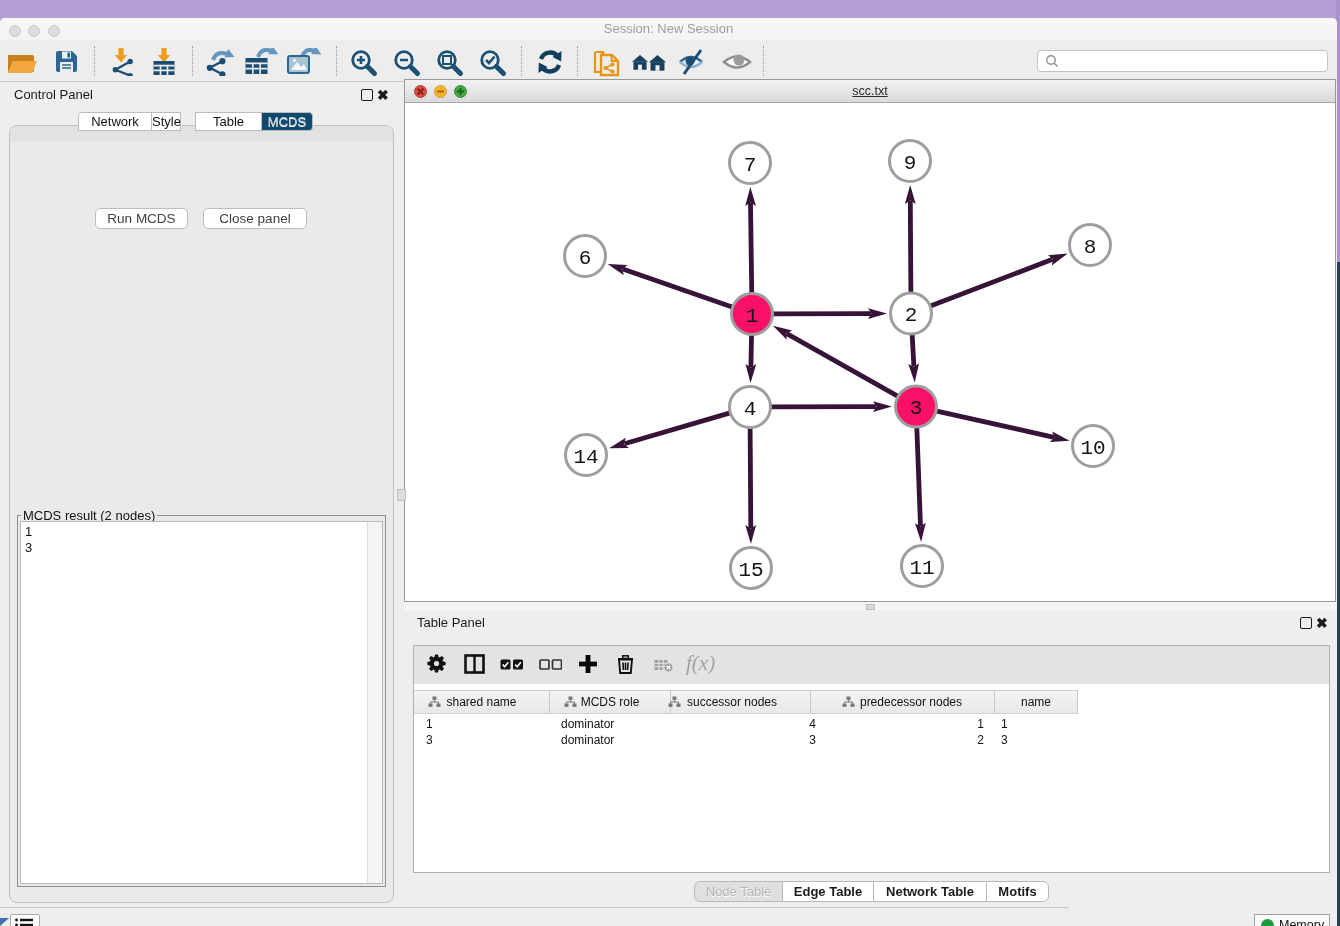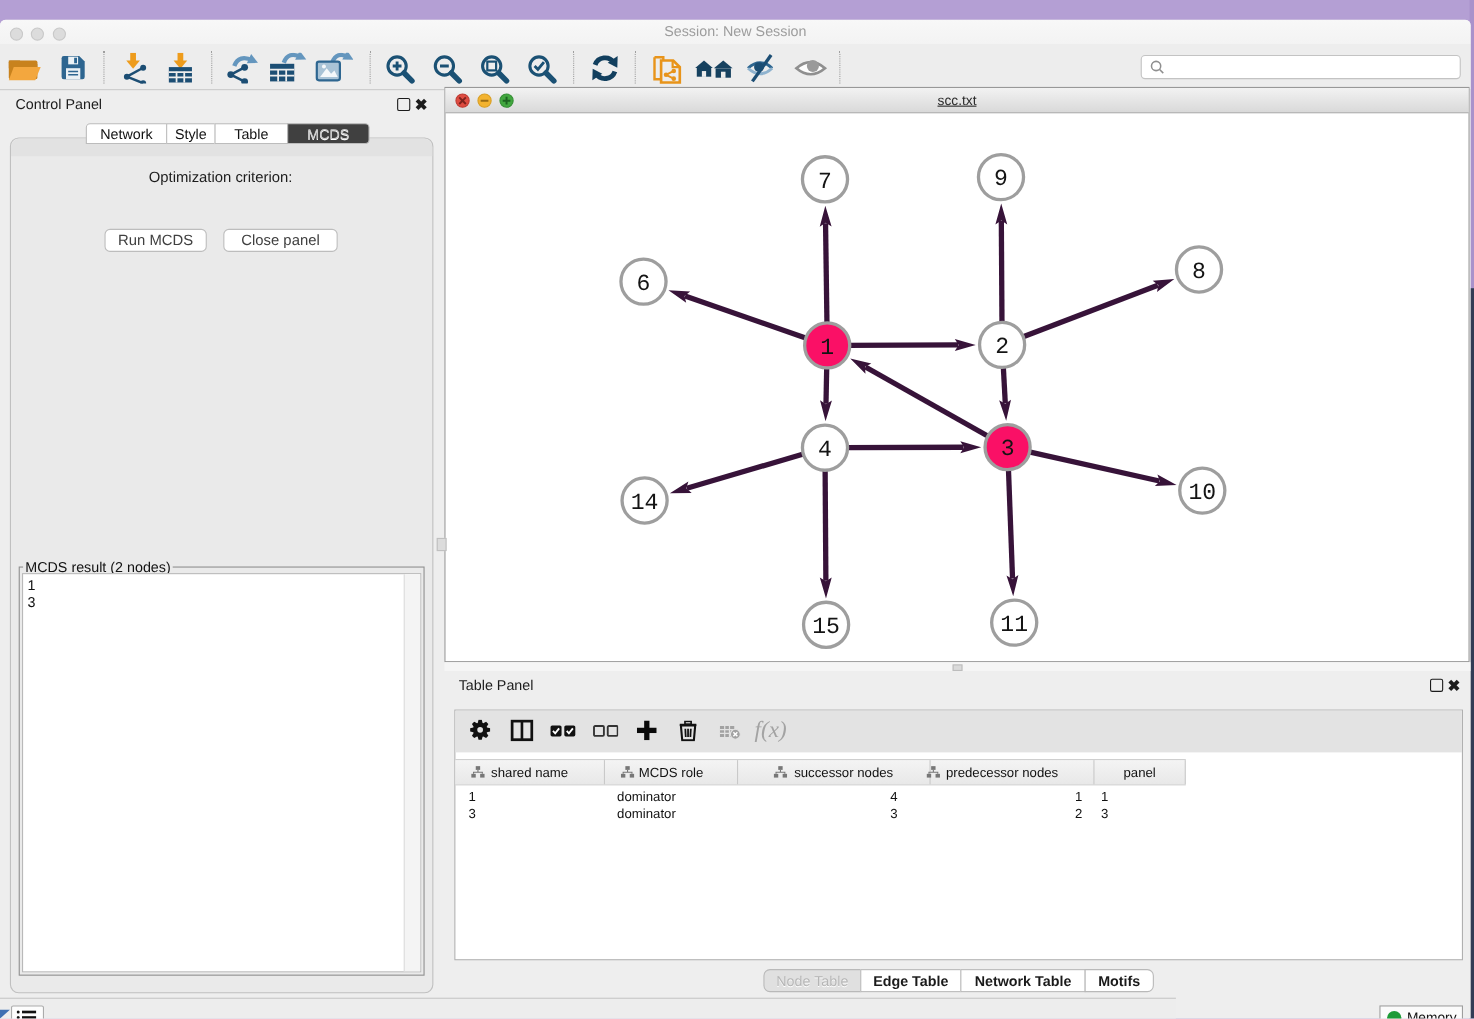--- a/index.html
+++ b/index.html
@@ -212,25 +212,24 @@
     </div>
   </div>
 
   <div id="cphead">Control Panel</div>
   <div class="sqicon" style="left:361px;top:71px;"></div>
   <div class="xicon" style="left:377px;top:71px;">✖</div>
   <div id="cpanel">
       <div class="topshade"></div>
     </div>
   <div class="cptab" style="left:78px;width:74px;border-radius:4px 0 0 0;">Network</div>
-  <div class="cptab" style="left:151px;width:45px;">Style</div>
+  <div class="cptab" style="left:151px;width:30px;">Style</div>
   <div class="cptab" style="left:195px;width:67px;">Table</div>
-  <div class="cptab" style="left:261px;width:75px;background:#404040;color:#c9c9c9;
+  <div class="cptab" style="left:261px;width:52px;background:#0c4a6e;color:#c9c9c9;
        text-shadow:0 1px 0 #fff;border-radius:0 4px 4px 0;">MCDS</div>
-  <div id="optlabel">Optimization criterion:</div>
   <div class="btn" style="left:95px;width:93px;">Run MCDS</div>
   <div class="btn" style="left:203px;width:104px;">Close panel</div>
   <div id="fieldset"></div>
   <div id="fieldlegend">MCDS result (2 nodes)</div>
   <div id="fieldwhite"></div>
   <div id="fieldscroll"></div>
   <div id="fieldtext">1<br>3</div>
 
   <div id="netframe">
     <div id="nettitle">
@@ -366,33 +365,33 @@
             <rect x="0.5" y="7.5" width="4" height="3.4" fill="#777"></rect>
             <rect x="8.5" y="7.5" width="4" height="3.4" fill="#777"></rect>
             <path d="M6.5 4 L6.5 6 M2.5 7.5 L2.5 6 L10.5 6 L10.5 7.5" fill="none" stroke="#777" stroke-width="1"></path>
           </svg>shared name</div>
       <div class="hcell" style="left:136px;width:121px;"><svg style="position:absolute;left:14px;top:5px;" width="13" height="12" viewBox="0 0 13 12">
             <rect x="4.5" y="0.5" width="4" height="3.4" fill="#777"></rect>
             <rect x="0.5" y="7.5" width="4" height="3.4" fill="#777"></rect>
             <rect x="8.5" y="7.5" width="4" height="3.4" fill="#777"></rect>
             <path d="M6.5 4 L6.5 6 M2.5 7.5 L2.5 6 L10.5 6 L10.5 7.5" fill="none" stroke="#777" stroke-width="1"></path>
           </svg>MCDS role</div>
-      <div class="hcell" style="left:275px;width:157px;"><svg style="position:absolute;left:14px;top:5px;" width="13" height="12" viewBox="0 0 13 12">
+      <div class="hcell" style="left:240px;width:157px;"><svg style="position:absolute;left:14px;top:5px;" width="13" height="12" viewBox="0 0 13 12">
             <rect x="4.5" y="0.5" width="4" height="3.4" fill="#777"></rect>
             <rect x="0.5" y="7.5" width="4" height="3.4" fill="#777"></rect>
             <rect x="8.5" y="7.5" width="4" height="3.4" fill="#777"></rect>
             <path d="M6.5 4 L6.5 6 M2.5 7.5 L2.5 6 L10.5 6 L10.5 7.5" fill="none" stroke="#777" stroke-width="1"></path>
           </svg>successor nodes</div>
       <div class="hcell" style="left:414px;width:167px;"><svg style="position:absolute;left:14px;top:5px;" width="13" height="12" viewBox="0 0 13 12">
             <rect x="4.5" y="0.5" width="4" height="3.4" fill="#777"></rect>
             <rect x="0.5" y="7.5" width="4" height="3.4" fill="#777"></rect>
             <rect x="8.5" y="7.5" width="4" height="3.4" fill="#777"></rect>
             <path d="M6.5 4 L6.5 6 M2.5 7.5 L2.5 6 L10.5 6 L10.5 7.5" fill="none" stroke="#777" stroke-width="1"></path>
           </svg>predecessor nodes</div>
-      <div class="hcell" style="left:581px;width:83px;">panel</div>
+      <div class="hcell" style="left:581px;width:83px;">name</div>
     </div>
     <div class="trow" style="left:12px;top:70px;">1</div>
     <div class="trow" style="left:147px;top:70px;">dominator</div>
     <div class="trow" style="left:330px;top:70px;width:72px;text-align:right;">4</div>
     <div class="trow" style="left:500px;top:70px;width:70px;text-align:right;">1</div>
     <div class="trow" style="left:587px;top:70px;">1</div>
     <div class="trow" style="left:12px;top:86px;">3</div>
     <div class="trow" style="left:147px;top:86px;">dominator</div>
     <div class="trow" style="left:330px;top:86px;width:72px;text-align:right;">3</div>
     <div class="trow" style="left:500px;top:86px;width:70px;text-align:right;">2</div>

